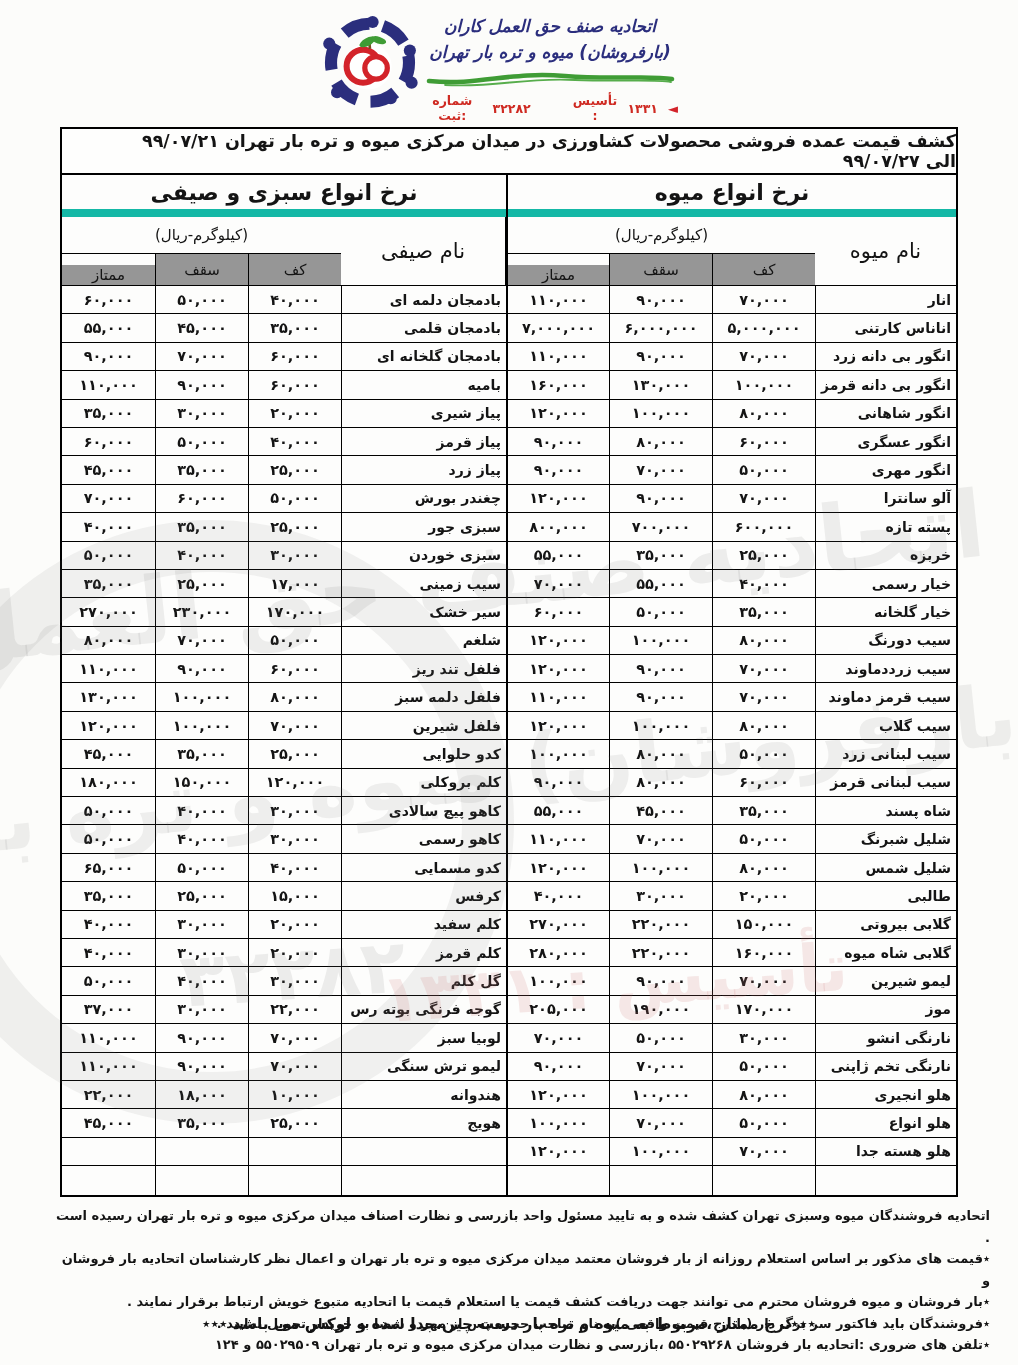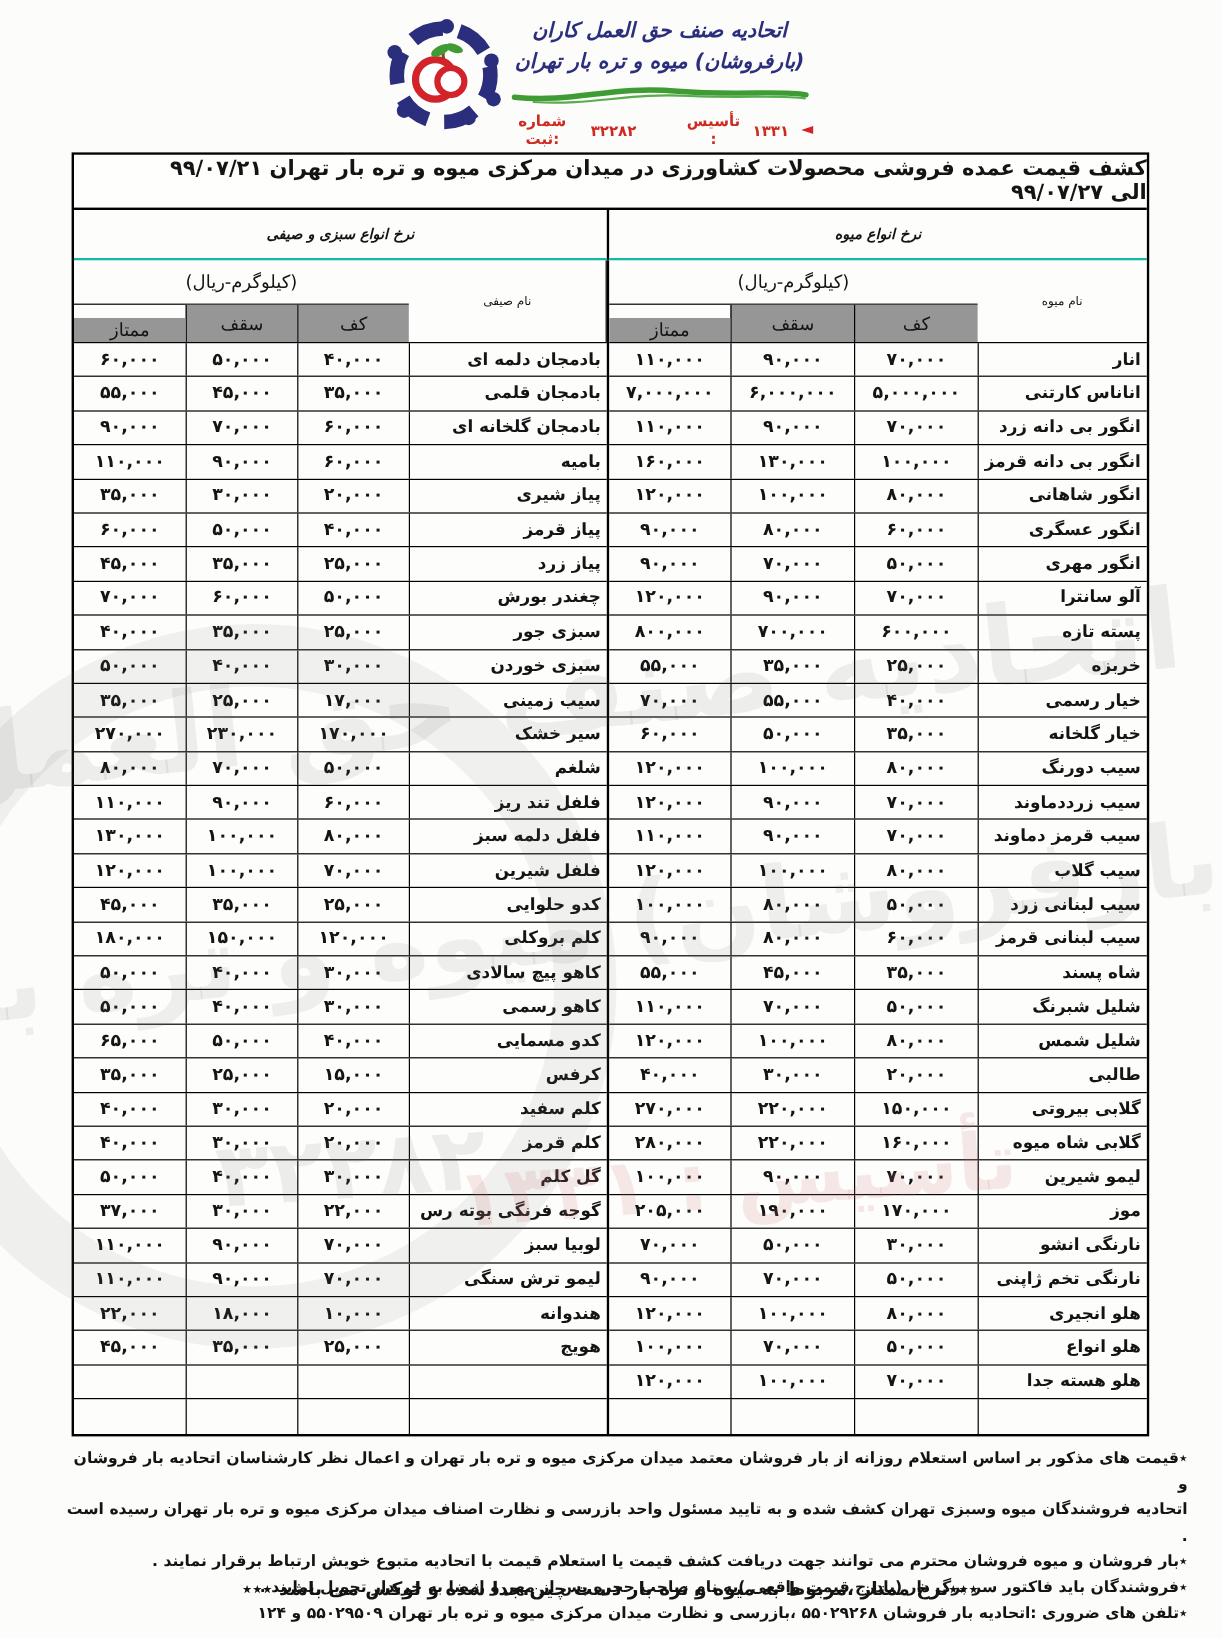--- a/index.html
+++ b/index.html
@@ -38,27 +38,27 @@
   .tbl-title{
     height:44px;display:flex;align-items:center;justify-content:center;
     font-size:17.5px;font-weight:bold;border-bottom:2.5px solid #000;background:rgba(255,255,255,0.55);padding-left:44px;
   }
   .tables-row{display:flex;direction:ltr;}
   .side-table{direction:rtl;background:rgba(255,255,255,0.45);}
   .side-veg{width:446px;border-right:2px solid #000;box-sizing:border-box;}
   .side-fruit{flex:1;}
   .sec-hdr{
     height:42px;display:flex;align-items:center;justify-content:center;
-    font-size:12px;font-weight:bold;border-bottom:2px solid #14b8a6;box-sizing:border-box;font-style:italic;
+    font-size:22px;font-weight:bold;border-bottom:8px solid #14b8a6;box-sizing:border-box;
   }
   .grid-veg{display:grid;grid-template-columns:165px 93px 93px 1fr;}
   .grid-fruit{display:grid;grid-template-columns:141px 103px 103px 1fr;}
   .hdr-grid{grid-template-rows:37px 31px;border-bottom:1.5px solid #000;}
   .hcell{display:flex;align-items:center;justify-content:center;font-weight:normal;box-sizing:border-box;}
-  .name-hdr{grid-column:1;grid-row:1/3;font-size:10px;}
+  .name-hdr{grid-column:1;grid-row:1/3;font-size:21px;}
   .unit-cell{grid-column:2/5;grid-row:1;font-size:15px;border-bottom:1.5px solid #000;}
   .col-hdr{grid-row:2;font-size:15px;background:#969696;border-left:1.5px solid #000;}
   .col-hdr.last{border-left:none;margin-top:11px;}
   .hsep{border-right:1.5px solid #000;}
 
   
   .trow{height:28.4px;border-bottom:1.5px solid #000;box-sizing:border-box;}
   .rows .trow:last-child{border-bottom:none;}
   .cell{display:flex;align-items:center;box-sizing:border-box;font-weight:bold;overflow:hidden;}
   .cname{justify-content:flex-start;padding:0 5px 0 2px;font-size:14px;border-left:1.5px solid #000;}
@@ -543,21 +543,21 @@
               <div class="cell cnum c-saqf"></div>
               <div class="cell cnum c-momtaz"></div>
             </div>
           </div>
       </div>
 
     </div>
   </div>
 
   <div class="footnotes">
+    <div class="fn-line">اتحادیه فروشندگان میوه وسبزی تهران کشف شده و به تایید مسئول واحد بازرسی و نظارت اصناف میدان مرکزی میوه و تره بار تهران رسیده است .</div>
     <div class="fn-line">٭قیمت های مذکور بر اساس استعلام روزانه از بار فروشان معتمد میدان مرکزی میوه و تره بار تهران و اعمال نظر کارشناسان اتحادیه بار فروشان و</div>
-    <div class="fn-line">اتحادیه فروشندگان میوه وسبزی تهران کشف شده و به تایید مسئول واحد بازرسی و نظارت اصناف میدان مرکزی میوه و تره بار تهران رسیده است .</div>
     <div class="fn-line">٭بار فروشان و میوه فروشان محترم می توانند جهت دریافت کشف قیمت  یا استعلام قیمت با اتحادیه متبوع خویش ارتباط برقرار نمایند .</div>
     <div class="fn-line">٭فروشندگان باید فاکتور سر برگ دار (بادرج قیمت واقعی )به نام صاحب حجره پس از مهر و امضا به خریدار تحویل نمایند .</div>
     <div class="fn-line">٭تلفن های ضروری :اتحادیه بار فروشان  ۵۵۰۲۹۲۶۸  ،بازرسی و نظارت میدان مرکزی میوه و تره بار تهران ۵۵۰۲۹۵۰۹  و  ۱۲۴</div>
   </div>
   <div class="premium-note">٭٭٭نرخ ممتاز ،مربوط به میوه و تره بار دست چین،جدا شده و لوکس می باشد ٭٭٭</div>
 
 </div>
 
 </body></html>

